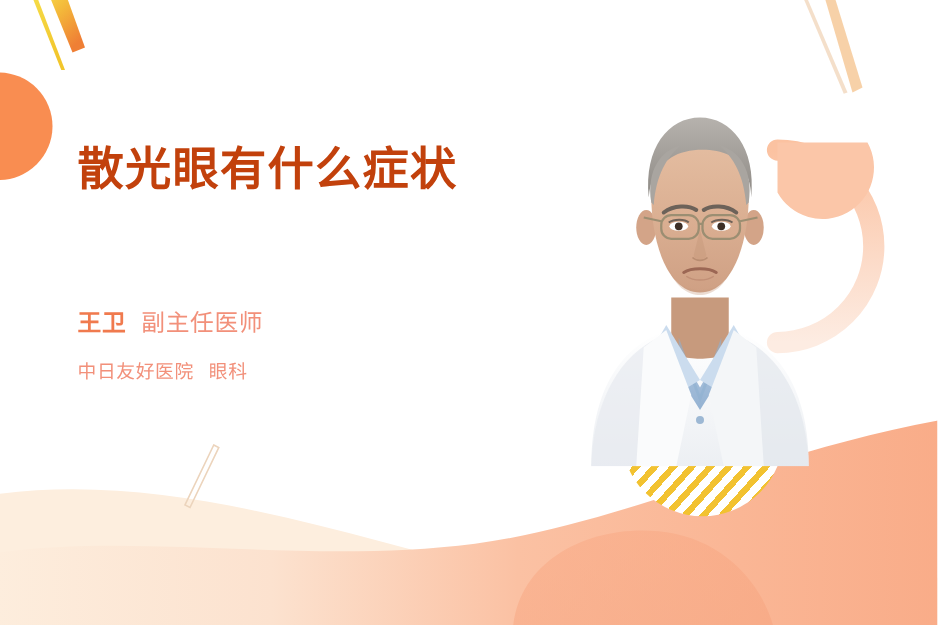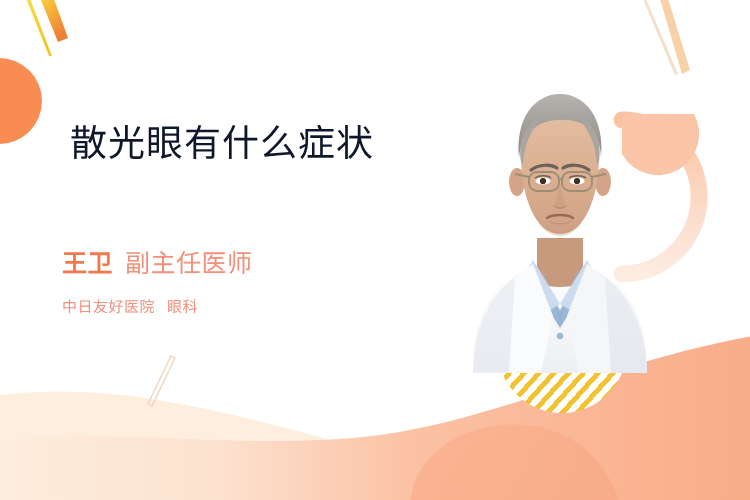--- a/index.html
+++ b/index.html
@@ -54,27 +54,27 @@
 
   
   .portrait{
     position:absolute;left:455px;top:78px;width:210px;height:295px;
   }
 
   
   .text-block{position:absolute;left:62px;top:112px;width:380px;}
   .title{
     font-size:37px;line-height:1.28;
-    color:#0f172a;font-weight:400;letter-spacing:1px;
-    margin:8px;white-space:nowrap;
+    color:#c2410c;font-weight:700;letter-spacing:1px;
+    margin:0;white-space:nowrap;
     font-family:"DejaVu Sans","Liberation Sans",sans-serif;
   }
   .byline{position:absolute;left:62px;top:245px;width:400px;}
   .doc-line1{
-    font-size:25px;line-height:1.55;letter-spacing:.5px;white-space:nowrap;
+    font-size:19px;line-height:1.55;letter-spacing:.5px;white-space:nowrap;
     font-family:"DejaVu Sans","Liberation Sans",sans-serif;
   }
   .doc-name{color:#f07a4e;font-weight:700;}
   .doc-role{color:#f2907a;font-weight:400;margin-left:12px;}
   .doc-line2{
     font-size:15px;line-height:1.55;letter-spacing:.5px;white-space:nowrap;
     color:#f2907a;margin-top:12px;
     font-family:"DejaVu Sans","Liberation Sans",sans-serif;
   }
   .doc-dept{margin-left:12px;}

